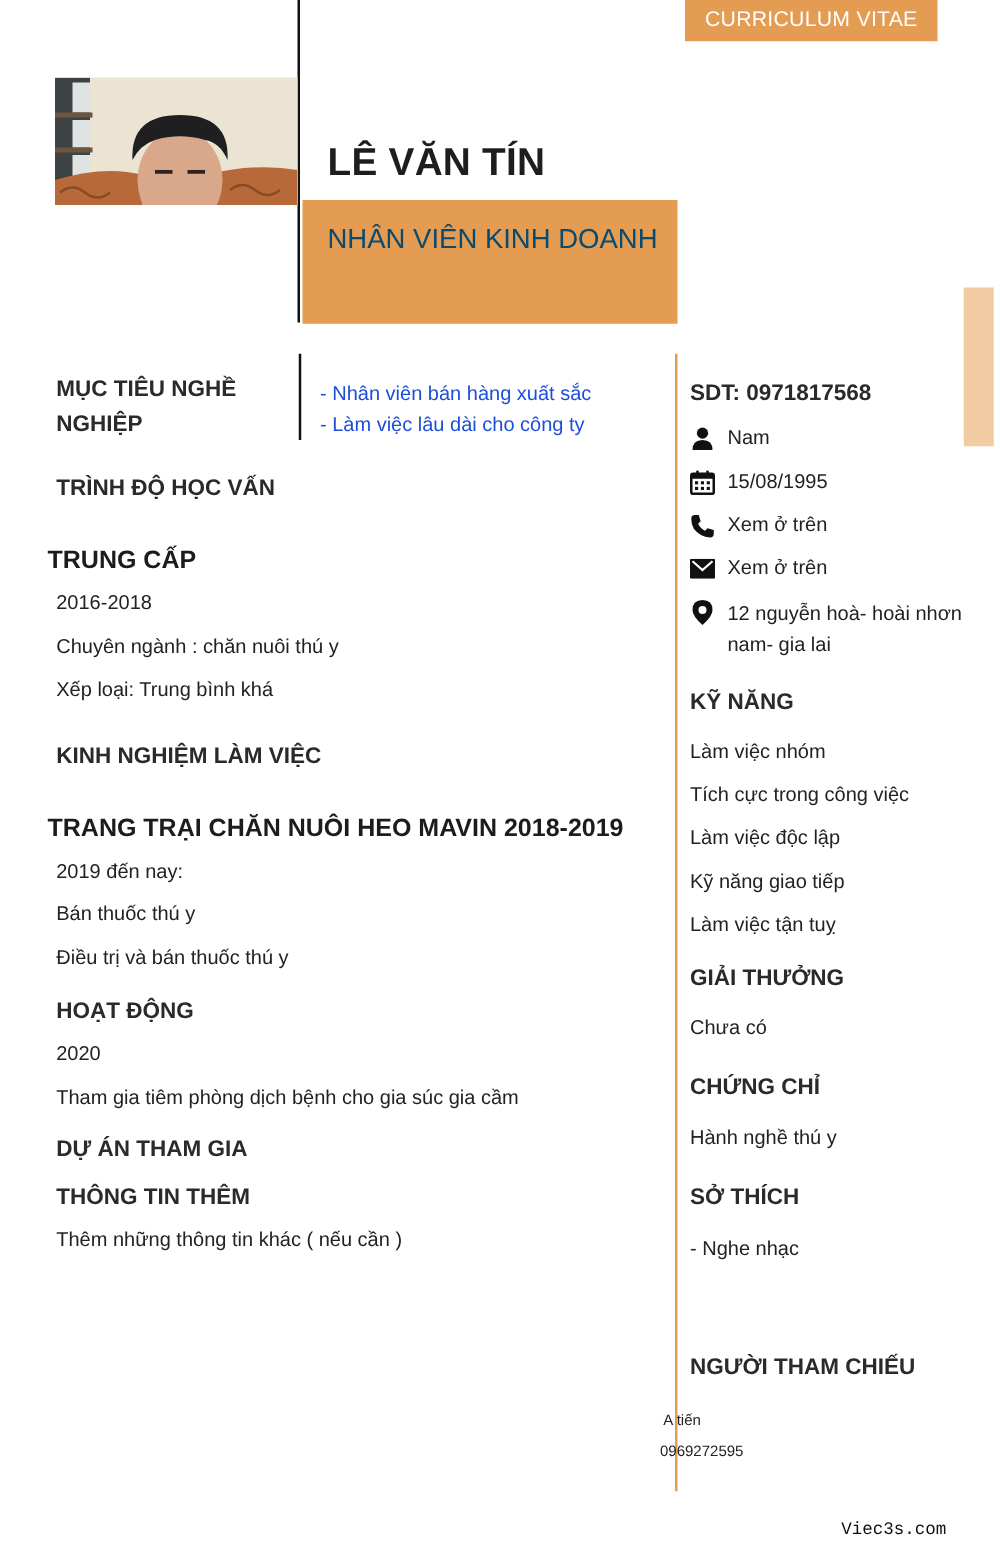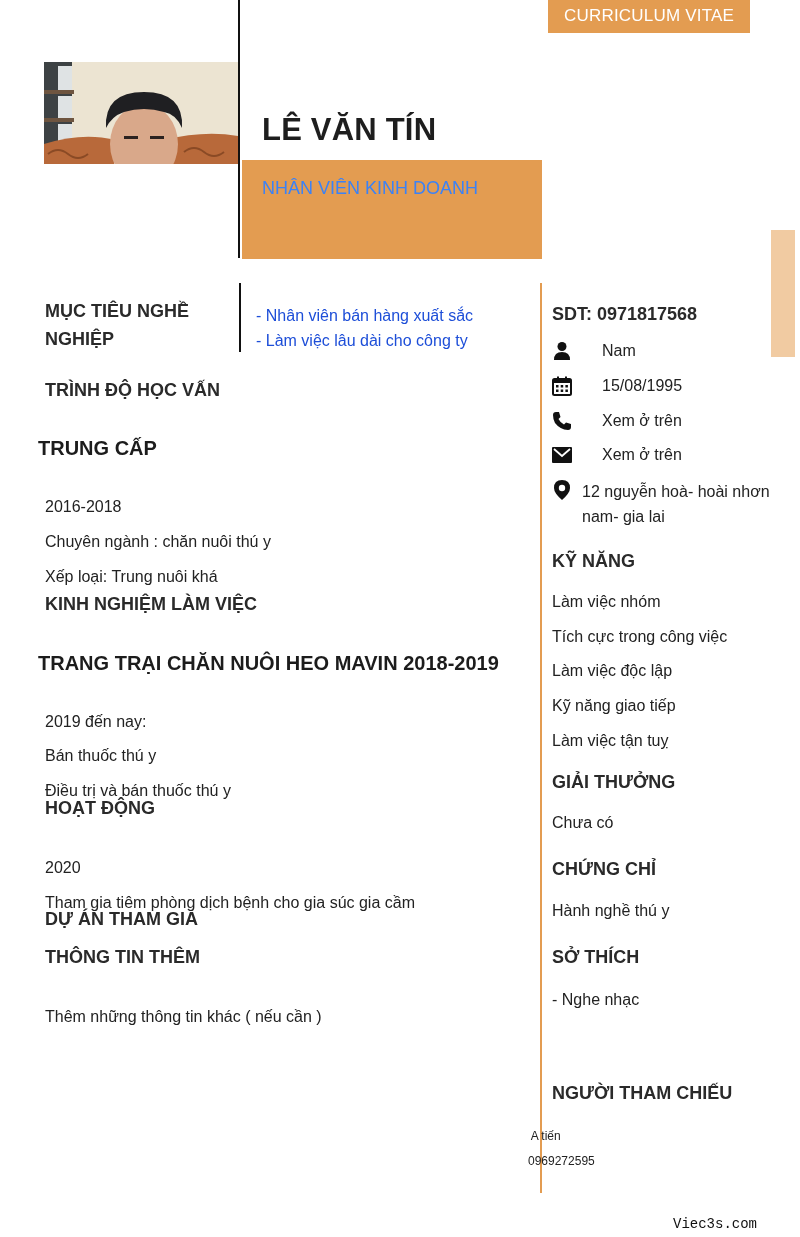--- a/index.html
+++ b/index.html
@@ -8,37 +8,37 @@
 
     .abs { position: absolute; }
 
     
     .cv-tag { left: 548px; top: 0; width: 202px; height: 33px; background: #e39c51; color: #ffffff; font-size: 17px; text-align: center; line-height: 32px; transform: none; letter-spacing: 0.2px; }
     .vline-black { left: 238px; top: 0; width: 2px; height: 258px; background: #111111; }
     .photo { left: 44px; top: 62px; width: 194px; height: 102px; overflow: hidden; background: #e9e1cf; }
     .photo svg { display: block; }
     .name { left: 262px; top: 112px; font-size: 31px; font-weight: bold; color: #1e1e1e; letter-spacing: 0.2px; }
     .title-box { left: 242px; top: 160px; width: 300px; height: 99px; background: #e39c51; }
-    .title-text { left: 262px; top: 178px; font-size: 18px; color: #3b82f6; }
+    .title-text { left: 262px; top: 178px; font-size: 22px; color: #0c4a6e; }
     .side-strip { left: 771px; top: 230px; width: 24px; height: 127px; background: #f1cba2; }
 
     
     .obj-head { left: 45px; top: 297px; width: 180px; font-size: 18px; font-weight: bold; color: #2a2a2a; line-height: 28px; }
     .obj-vline { left: 239px; top: 283px; width: 2px; height: 69px; background: #111111; }
     .obj-text { left: 256px; top: 303px; font-size: 16px; line-height: 25px; color: #1d4ed8; }
 
     
     .sec-head { left: 45px; font-size: 18px; font-weight: bold; color: #2a2a2a; }
     .sub-head { left: 38px; font-size: 20px; font-weight: bold; color: #1c1c1c; }
-    .line { left: 45px; font-size: 16px; color: #222; margin-top: 24px; }
+    .line { left: 45px; font-size: 16px; color: #222; }
 
     
     .orange-vline { left: 540px; top: 283px; width: 2px; height: 910px; background: #e39c51; }
     .phone { left: 552px; top: 304px; font-size: 18px; font-weight: bold; color: #2a2a2a; }
-    .info-row { left: 552px; display: flex; align-items: center; font-size: 16px; color: #222; gap: 20px; }
+    .info-row { left: 552px; display: flex; align-items: center; font-size: 16px; color: #222; }
     .info-row .ico { width: 20px; height: 20px; margin-right: 10px; display: flex; align-items: center; justify-content: center; }
     .addr { left: 552px; top: 479px; width: 220px; display: flex; align-items: flex-start; font-size: 16px; line-height: 25px; color: #222; }
     .addr .ico { width: 20px; height: 20px; margin-right: 10px; flex: none; }
     .r-head { left: 552px; font-size: 18px; font-weight: bold; color: #2a2a2a; }
     .r-line { left: 552px; font-size: 16px; color: #222; }
     .hobby { left: 552px; top: 987px; width: 222px; font-size: 16px; line-height: 25px; color: #222; text-align: justify; }
     .ref { left: 528px; top: 1124px; font-size: 12px; line-height: 25px; color: #222; }
     .footer { left: 673px; top: 1216px; font-family: "Liberation Mono", "DejaVu Sans Mono", monospace; font-size: 14px; color: #111; }
   </style>
 </head>
@@ -76,21 +76,21 @@
 <div class="abs obj-vline"></div>
 <div class="abs obj-text">
   <div>- Nhân viên bán hàng xuất sắc</div>
   <div>- Làm việc lâu dài cho công ty</div>
 </div>
 
 <div class="abs sec-head" style="top:380px">TRÌNH ĐỘ HỌC VẤN</div>
 <div class="abs sub-head" style="top:437px">TRUNG CẤP</div>
 <div class="abs line" style="top:474px">2016-2018</div>
 <div class="abs line" style="top:509px">Chuyên ngành : chăn nuôi thú y</div>
-<div class="abs line" style="top:544px">Xếp loại: Trung nuôi khá</div>
+<div class="abs line" style="top:544px">Xếp loại: Trung bình khá</div>
 
 <div class="abs sec-head" style="top:594px">KINH NGHIỆM LÀM VIỆC</div>
 <div class="abs sub-head" style="top:652px">TRANG TRẠI CHĂN NUÔI HEO MAVIN 2018-2019</div>
 <div class="abs line" style="top:689px">2019 đến nay:</div>
 <div class="abs line" style="top:723px">Bán thuốc thú y</div>
 <div class="abs line" style="top:758px">Điều trị và bán thuốc thú y</div>
 
 <div class="abs sec-head" style="top:798px">HOẠT ĐỘNG</div>
 <div class="abs line" style="top:835px">2020</div>
 <div class="abs line" style="top:870px">Tham gia tiêm phòng dịch bệnh cho gia súc gia cầm</div>

